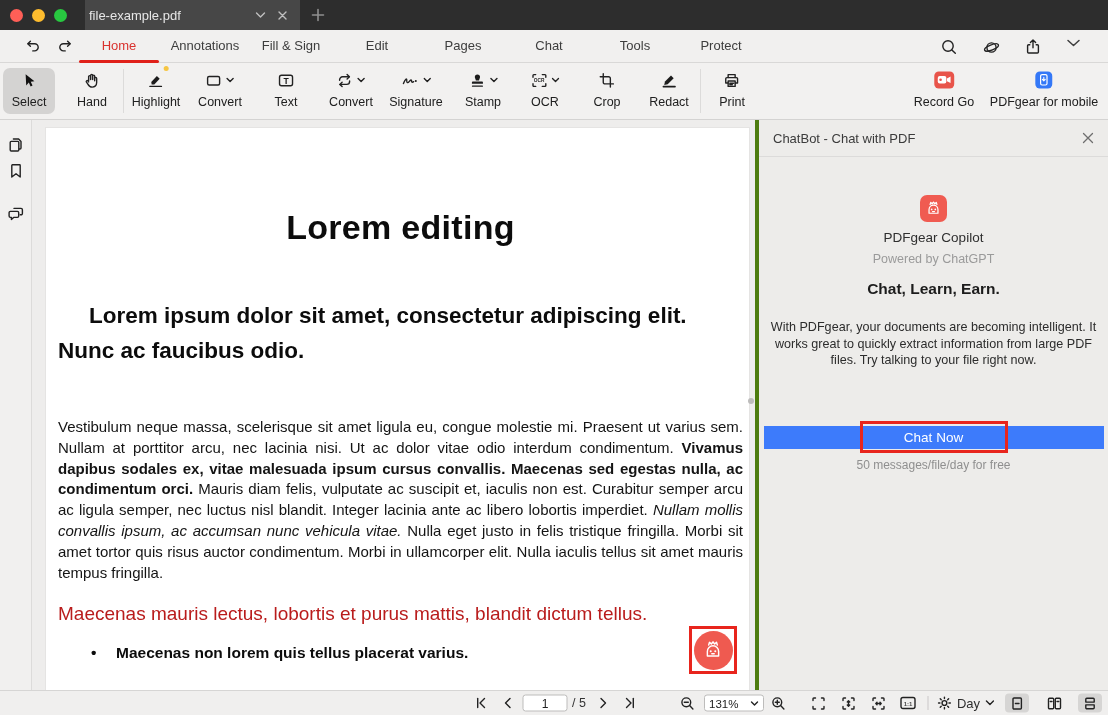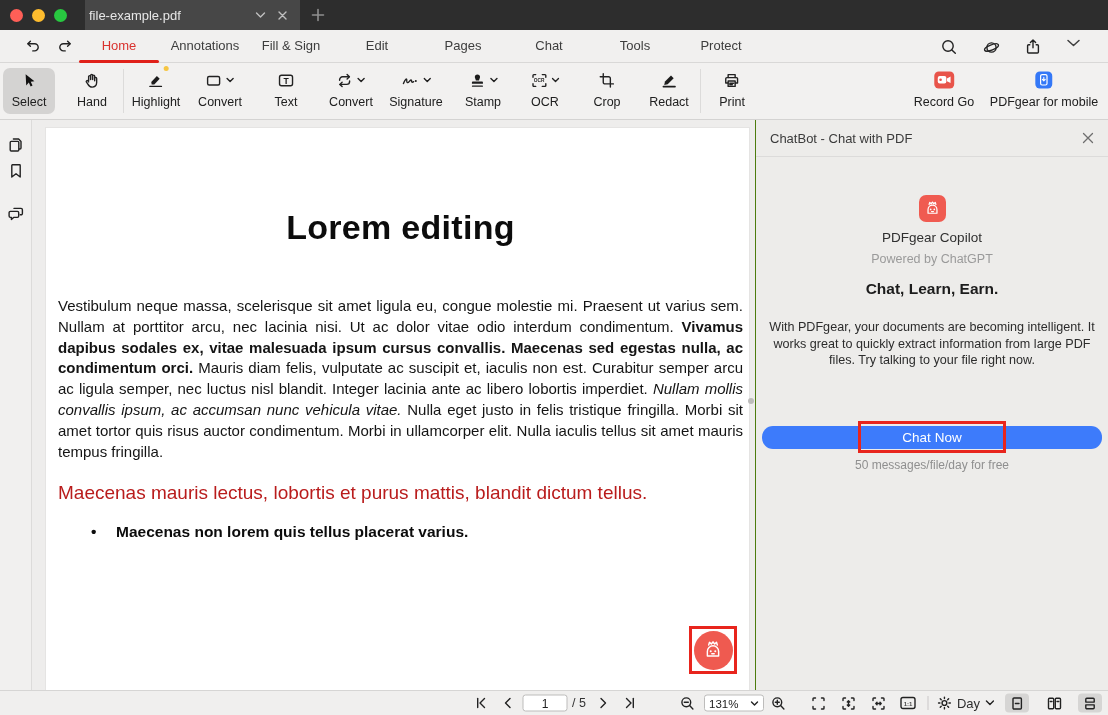--- a/index.html
+++ b/index.html
@@ -71,33 +71,33 @@
   .bullet-row { margin-top:19px; display:flex; font-weight:bold; font-size:15.5px; }
   .bullet-dot { margin-left:33px; width:25px; }
   .handle-dot { position:absolute; width:6px; height:6px; border-radius:50%; background:#bdbcbb; }
   .float-bot { position:absolute; left:657px; top:506px; width:48px; height:48px;
                border:3px solid #e8251d; display:flex; align-items:center; justify-content:center; background:#fff; }
   .float-bot-circle { width:39px; height:39px; border-radius:50%; background:#ef5a50;
                display:flex; align-items:center; justify-content:center; }
 
   
   .panel { position:absolute; right:0; top:120px; width:353px; height:570px; background:#edecea;
-           border-left:1px solid #4d7c0f; }
+           border-left:4px solid #4d7c0f; }
   .panel-header { height:37px; border-bottom:1px solid #dcdbda; display:flex; align-items:center; padding:0 12px 0 14px; }
   .panel-header-title { font-size:13px; color:#3b3b3b; flex:1; }
   .panel-close { width:16px; height:16px; }
   .panel-body { text-align:center; }
   .copilot-badge { width:27px; height:27px; border-radius:7px; background:#f05b51; margin:38px auto 0;
                    display:flex; align-items:center; justify-content:center; }
   .copilot-name { margin-top:8px; font-size:13.5px; color:#2f2f2f; }
   .copilot-powered { margin-top:7px; font-size:12.5px; color:#9a9a9a; }
   .copilot-tagline { margin-top:14px; font-size:15.5px; font-weight:bold; color:#1c1c1c; }
   .copilot-desc { margin:21px auto 0; width:334px; font-size:12.6px; line-height:16.5px; color:#2c2c2c; }
   .cta-wrap { position:relative; margin:57px auto 0; width:340px; }
-  .chat-now-btn { width:340px; height:23px; background:#3d7bfb; border:none; border-radius:11px;
+  .chat-now-btn { width:340px; height:23px; background:#3d7bfb; border:none; border-radius:0;
                   color:#ffffff; font-size:13.5px; font-family:"Liberation Sans",sans-serif; cursor:pointer; }
   .cta-highlight { position:absolute; left:50%; top:-4.5px; transform:translateX(-50%);
                   width:148px; height:32px; border:3px solid #e8251d; pointer-events:none; }
   .quota { margin-top:9px; font-size:12px; color:#8f8f8f; }
 
   
   .statusbar { position:absolute; left:0; bottom:0; width:1108px; height:25px; background:#f0efee;
                border-top:1px solid #d6d5d4; }
   .sb { position:absolute; top:50%; transform:translate(-50%,-50%); }
   .sb-ic { width:15px; height:15px; }
@@ -420,20 +420,21 @@
           <path d="M7 3.4 h7 a1.4 1.4 0 0 1 1.4 1.4 v3.6 a1.4 1.4 0 0 1 -1.4 1.4 h-.8"></path>
           <path d="M3.4 6.4 h7 a1.3 1.3 0 0 1 1.3 1.3 v3.4 a1.3 1.3 0 0 1 -1.3 1.3 H6.6 l-2.2 2 v-2 h-1 a1.3 1.3 0 0 1 -1.3-1.3 V7.7 a1.3 1.3 0 0 1 1.3-1.3 z"></path>
         </g>
       </svg>
   </span>
 </div>
 
 <div class="docarea">
   <div class="page">
     <div class="page-title">Lorem editing</div>
+    <div class="page-heading">Lorem ipsum dolor sit amet, consectetur adipiscing elit. Nunc ac faucibus odio.</div>
     <div class="page-para"><span>Vestibulum neque massa, scelerisque sit amet ligula eu, congue molestie mi. Praesent ut varius sem. Nullam at porttitor arcu, nec lacinia nisi. Ut ac dolor vitae odio interdum condimentum. </span><b>Vivamus dapibus sodales ex, vitae malesuada ipsum cursus convallis. Maecenas sed egestas nulla, ac condimentum orci.</b><span> Mauris diam felis, vulputate ac suscipit et, iaculis non est. Curabitur semper arcu ac ligula semper, nec luctus nisl blandit. Integer lacinia ante ac libero lobortis imperdiet. </span><i>Nullam mollis convallis ipsum, ac accumsan nunc vehicula vitae.</i><span> Nulla eget justo in felis tristique fringilla. Morbi sit amet tortor quis risus auctor condimentum. Morbi in ullamcorper elit. Nulla iaculis tellus sit amet mauris tempus fringilla.</span></div>
     <div class="page-para2">Maecenas mauris lectus, lobortis et purus mattis, blandit dictum tellus.</div>
     <div class="bullet-row">
       <span class="bullet-dot">•</span>
       <span>Maecenas non lorem quis tellus placerat varius.</span>
     </div>
   </div>
 
   <span class="handle-dot" style="right:1px; top:278px;"></span>
   <div class="float-bot">

